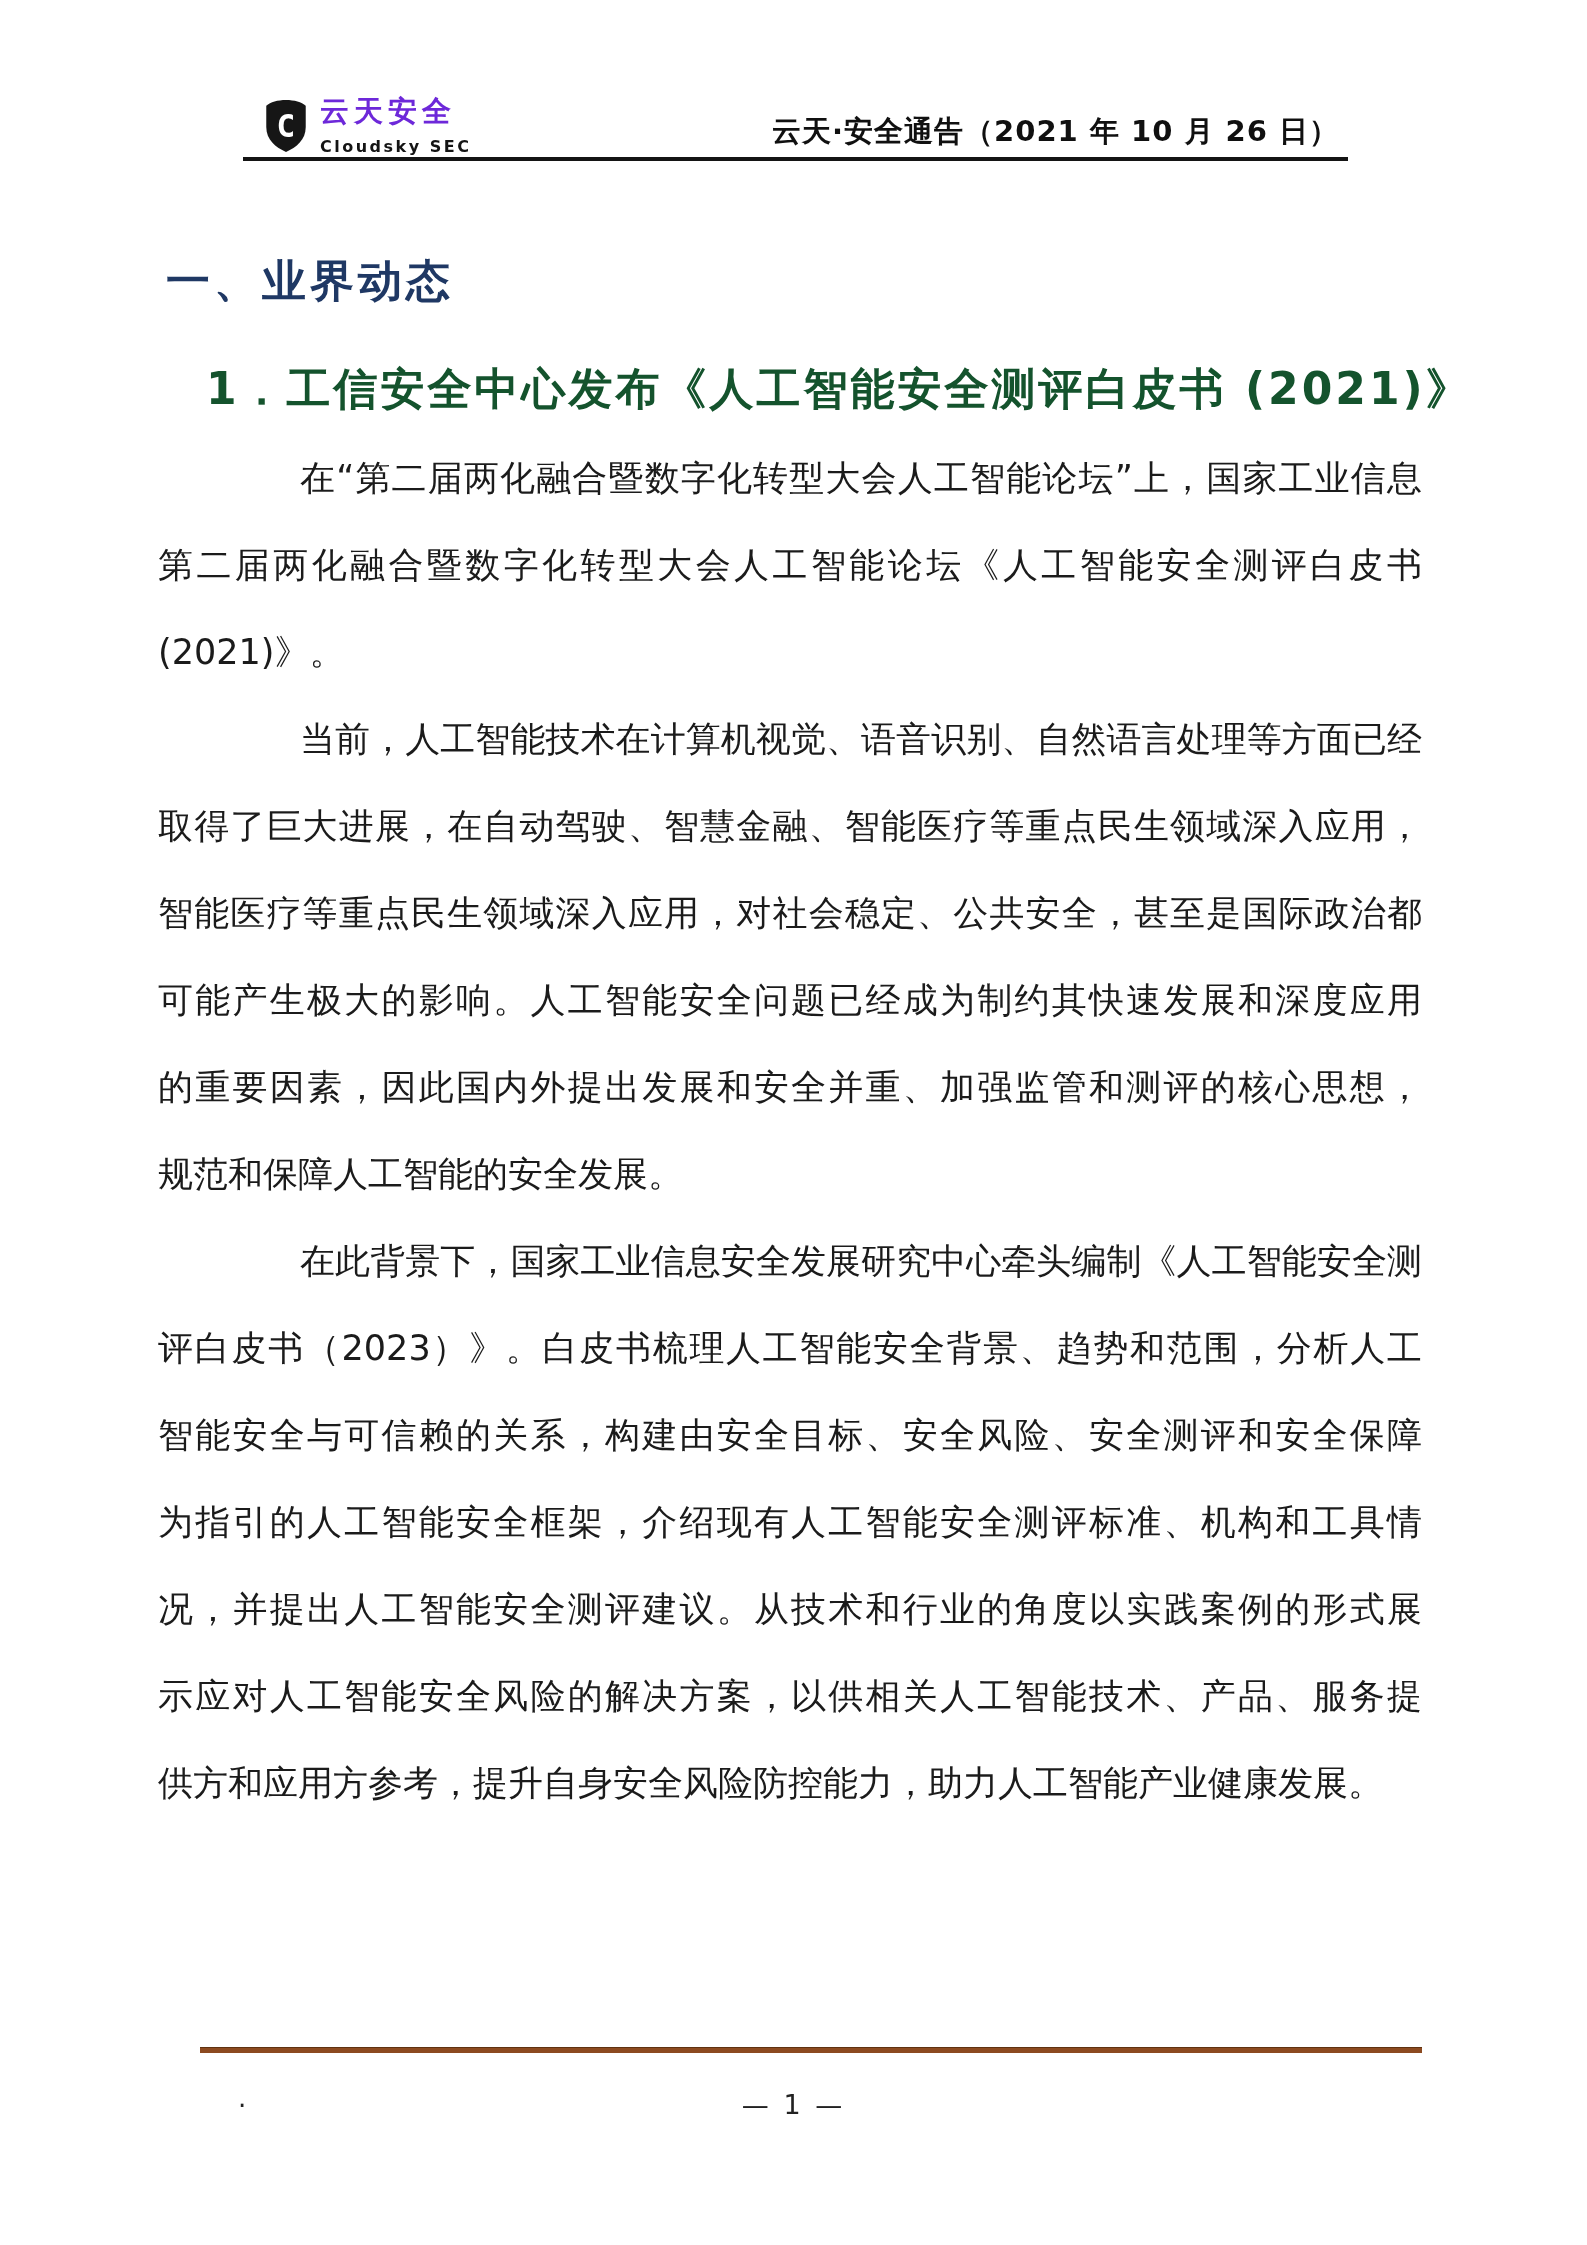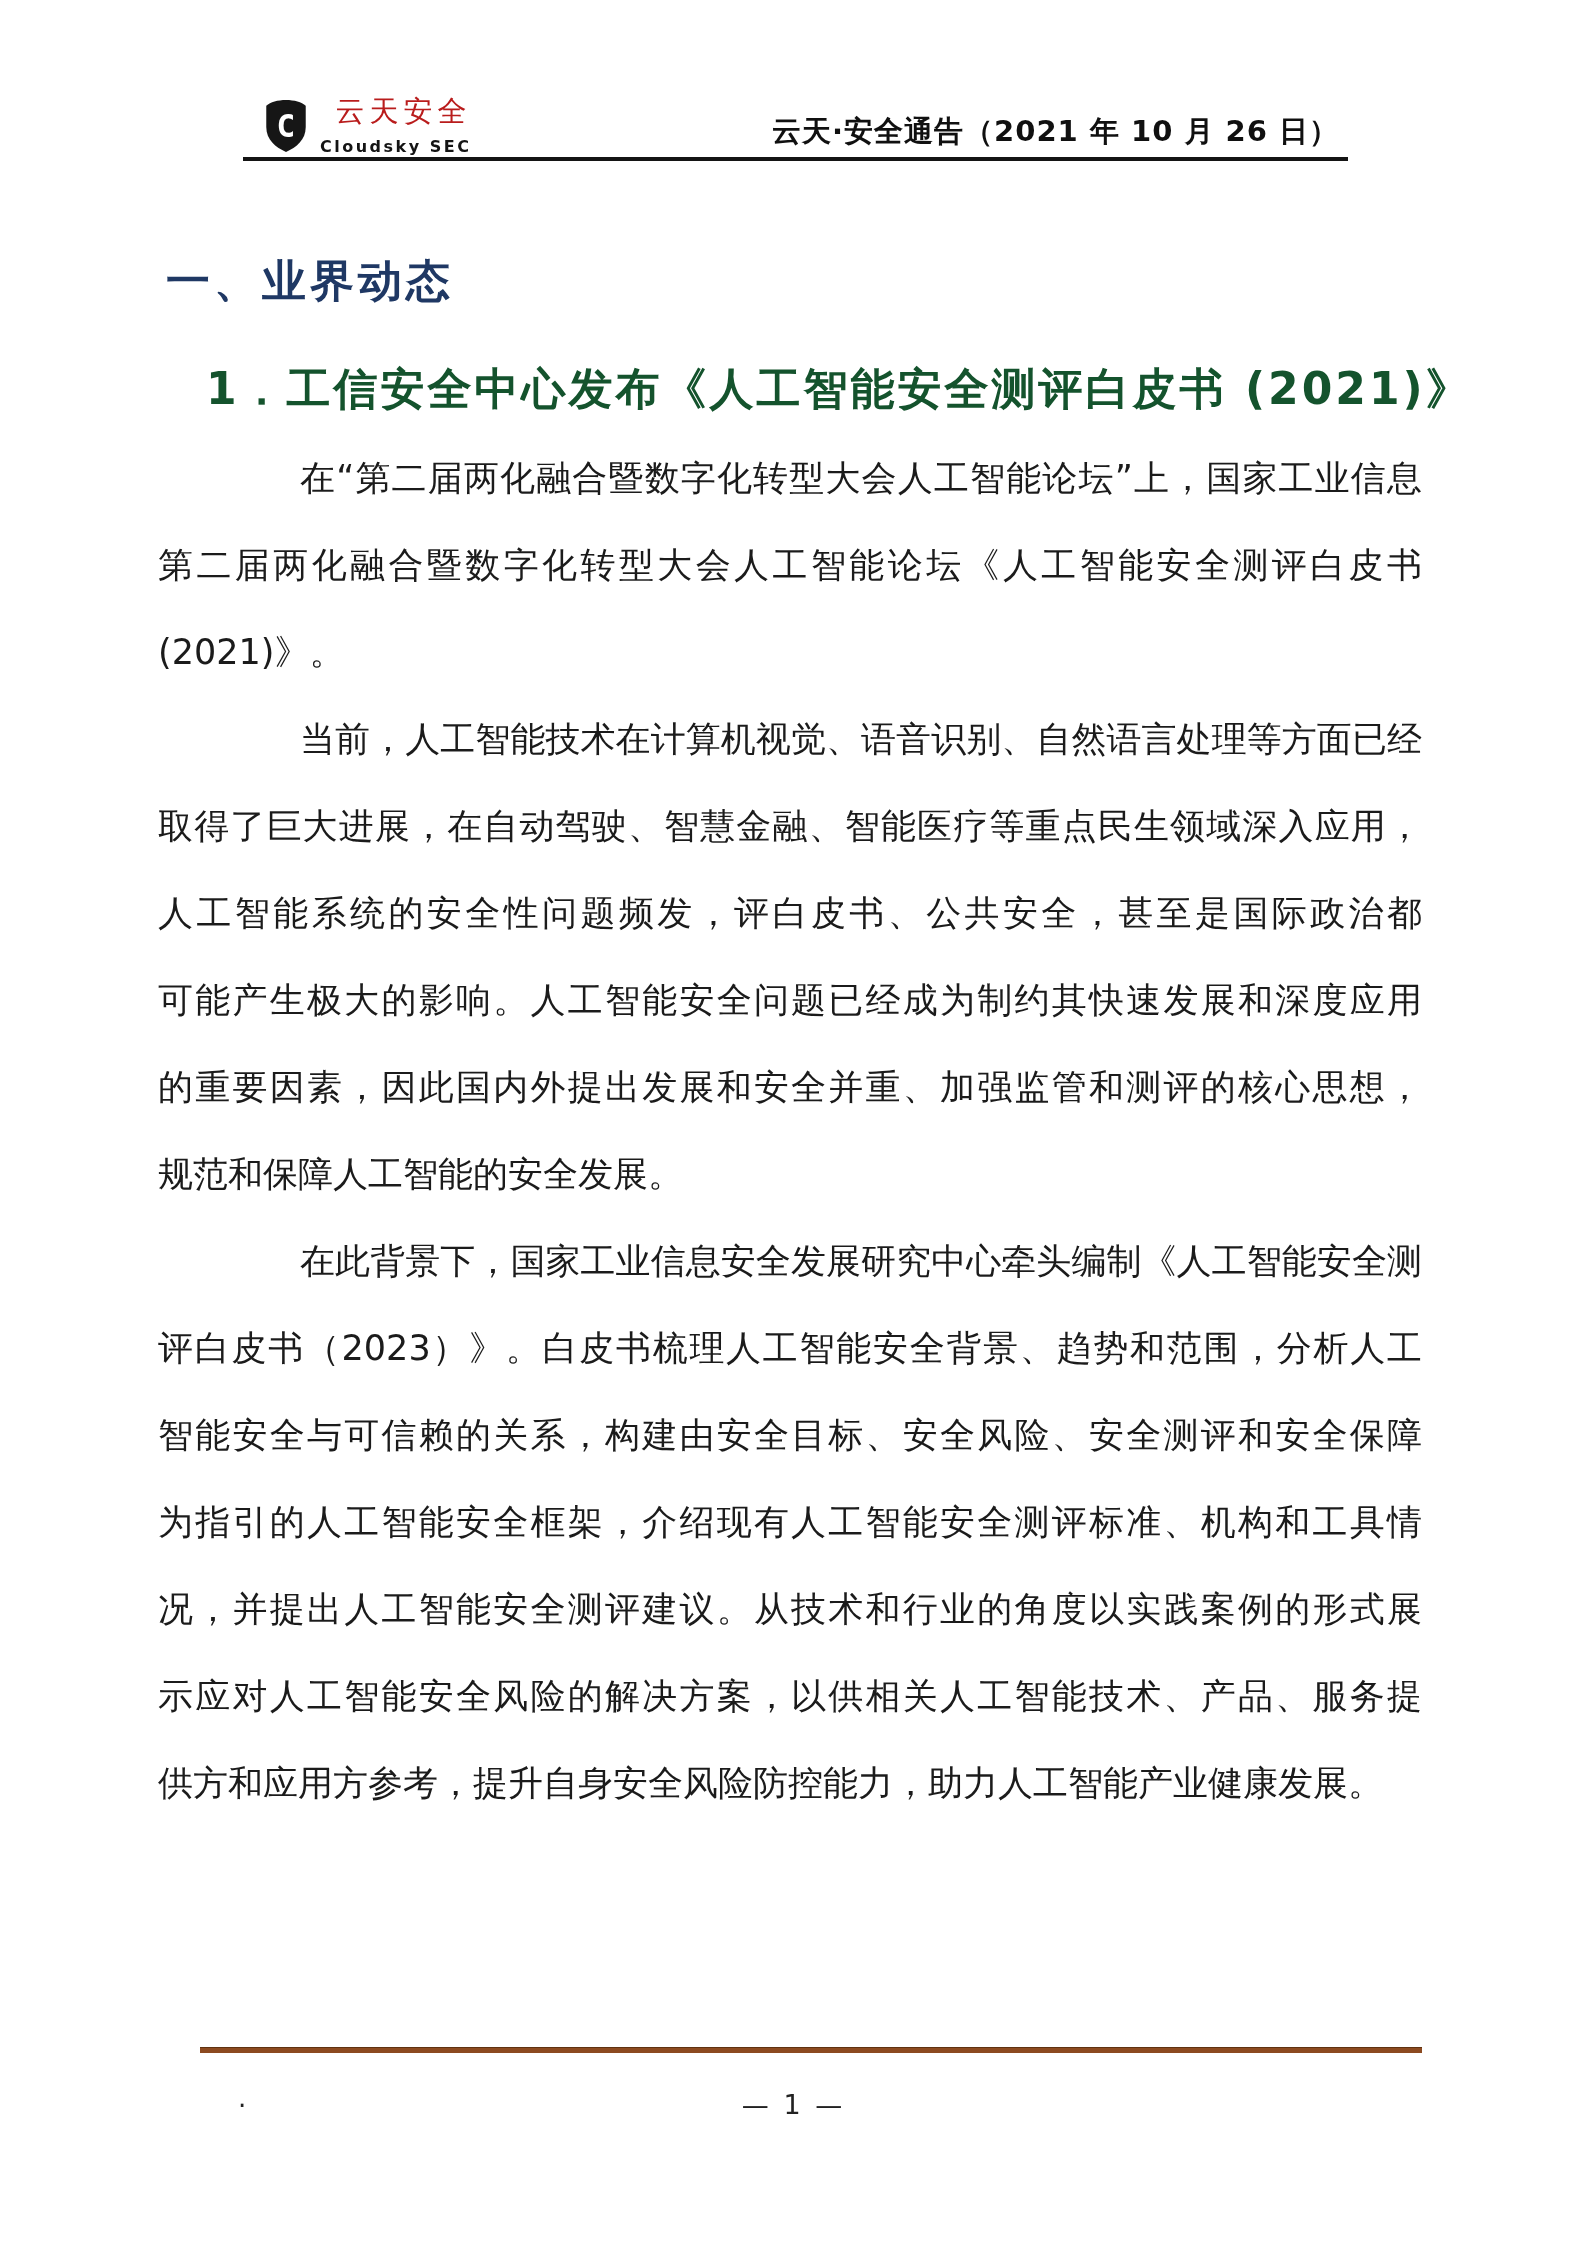--- a/index.html
+++ b/index.html
@@ -8,21 +8,21 @@
     width:1587px;height:2245px;
     background:#ffffff;
     font-family:"DejaVu Sans",sans-serif;
     color:#1a1a1a;
     overflow:hidden;
   }
   
   .logo{position:absolute;left:263px;top:96px;display:flex;align-items:center;gap:11px;}
   .logo svg{display:block;}
   .logo-texts{display:flex;flex-direction:column;justify-content:center;}
-  .logo-cn{font-size:29px;font-weight:normal;letter-spacing:5px;line-height:1.05;color:#b91c1c;text-align:right;}
+  .logo-cn{font-size:29px;font-weight:bold;letter-spacing:5px;line-height:1.05;color:#6d28d9;}
   .logo-en{font-size:16px;font-weight:bold;letter-spacing:2.5px;line-height:1.1;margin-top:12px;color:#141414;}
   .header-title{
     position:absolute;top:112px;right:248px;
     font-size:29px;font-weight:bold;letter-spacing:1px;color:#101010;white-space:nowrap;
   }
   .header-rule{position:absolute;left:243px;top:157px;width:1105px;height:4px;background:#141414;}
 
   
   .h1{
     position:absolute;left:166px;top:252px;
@@ -80,21 +80,21 @@
   <div class="h1" style="color: rgb(31, 56, 100);">一、业界动态</div>
   <div class="h2" style="color: #14532d; margin-left: 40px;">1．工信安全中心发布《人工智能安全测评白皮书 (2021)》</div>
 
   <div class="body-text">
     <div class="line indent">在“第二届两化融合暨数字化转型大会人工智能论坛”上，国家工业信息</div>
     <div class="line">第二届两化融合暨数字化转型大会人工智能论坛《人工智能安全测评白皮书</div>
     <div class="line last">(2021)》。</div>
 
     <div class="line indent">当前，人工智能技术在计算机视觉、语音识别、自然语言处理等方面已经</div>
     <div class="line">取得了巨大进展，在自动驾驶、智慧金融、智能医疗等重点民生领域深入应用，</div>
-    <div class="line">人工智能系统的安全性问题频发，评白皮书、公共安全，甚至是国际政治都</div>
+    <div class="line">智能医疗等重点民生领域深入应用，对社会稳定、公共安全，甚至是国际政治都</div>
     <div class="line">可能产生极大的影响。人工智能安全问题已经成为制约其快速发展和深度应用</div>
     <div class="line">的重要因素，因此国内外提出发展和安全并重、加强监管和测评的核心思想，</div>
     <div class="line last">规范和保障人工智能的安全发展。</div>
 
     <div class="line indent">在此背景下，国家工业信息安全发展研究中心牵头编制《人工智能安全测</div>
     <div class="line">评白皮书（2023）》。白皮书梳理人工智能安全背景、趋势和范围，分析人工</div>
     <div class="line">智能安全与可信赖的关系，构建由安全目标、安全风险、安全测评和安全保障</div>
     <div class="line">为指引的人工智能安全框架，介绍现有人工智能安全测评标准、机构和工具情</div>
     <div class="line">况，并提出人工智能安全测评建议。从技术和行业的角度以实践案例的形式展</div>
     <div class="line">示应对人工智能安全风险的解决方案，以供相关人工智能技术、产品、服务提</div>

